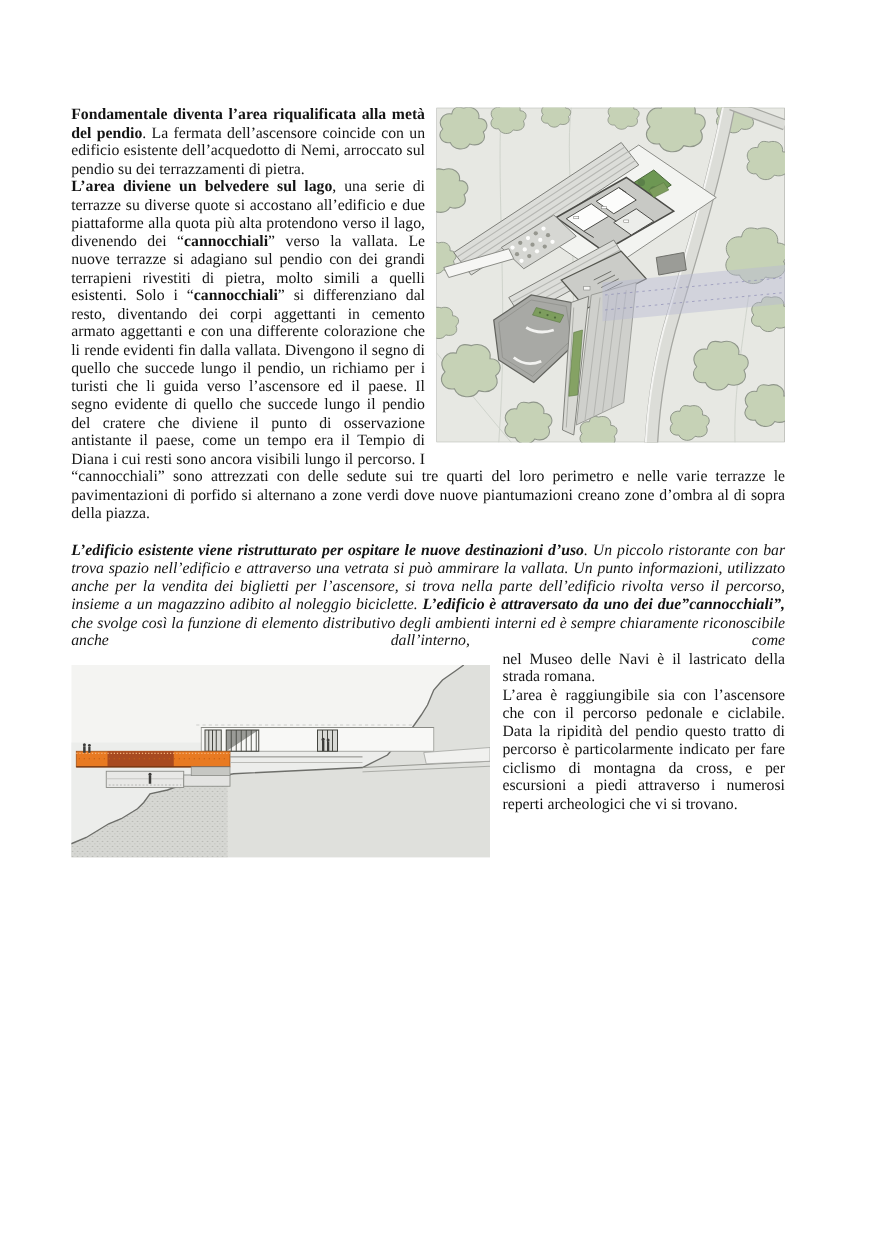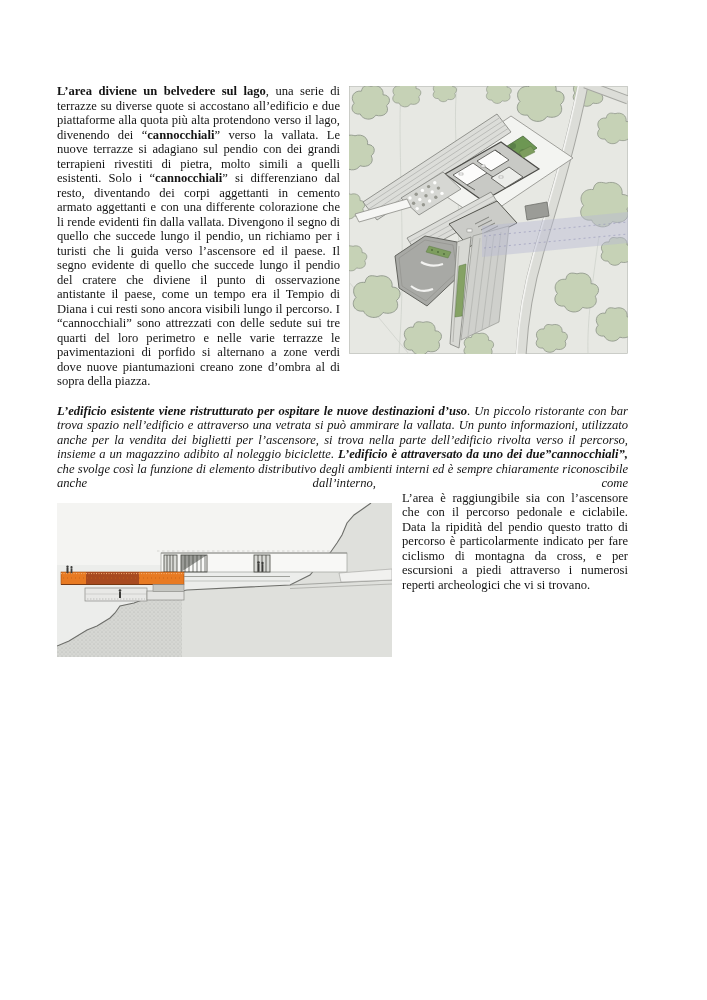--- a/index.html
+++ b/index.html
@@ -131,20 +131,21 @@
             </g>
             <polygon points="170,66 182,60 186,66 174,72" fill="#7d9d5e" stroke="#5d7a45" stroke-width="0.5"></polygon>
             <polygon points="176,120 198,116 200,130 178,134" fill="#9b9c97" stroke="#6f706b" stroke-width="0.8"></polygon>
           </g>
           <g>
             <polygon points="133,140 279,126 279,157 133,171" fill="var(--viewshed-lavender)" opacity="0.45"></polygon>
             <path d="M135,150 L279,136 M135,162 L279,148" stroke="#8d8db4" stroke-width="0.7" stroke-dasharray="2,3" opacity="0.8" fill="none"></path>
           </g>
         </svg>
       </figure>
+      <p><span class="b">Fondamentale diventa l’area riqualificata alla metà del pendio</span><span>. La fermata dell’ascensore coincide con un edificio esistente dell’acquedotto di Nemi, arroccato sul pendio su dei terrazzamenti di pietra.</span></p>
       <p><span class="b">L’area diviene un belvedere sul lago</span><span>, una serie di terrazze su diverse quote si accostano all’edificio e due piattaforme alla quota più alta protendono verso il lago, divenendo dei “</span><span class="b">cannocchiali</span><span>” verso la vallata. Le nuove terrazze si adagiano sul pendio con dei grandi terrapieni rivestiti di pietra, molto simili a quelli esistenti. Solo i “</span><span class="b">cannocchiali</span><span>” si differenziano dal resto, diventando dei corpi aggettanti in cemento armato aggettanti e con una differente colorazione che li rende evidenti fin dalla vallata. Divengono il segno di quello che succede lungo il pendio, un richiamo per i turisti che li guida verso l’ascensore ed il paese. Il segno evidente di quello che succede lungo il pendio del cratere che diviene il punto di osservazione antistante il paese, come un tempo era il Tempio di Diana i cui resti sono ancora visibili lungo il percorso. I “cannocchiali” sono attrezzati con delle sedute sui tre quarti del loro perimetro e nelle varie terrazze le pavimentazioni di porfido si alternano a zone verdi dove nuove piantumazioni creano zone d’ombra al di sopra della piazza.</span></p>
     </section>
 
     <p class="p3"><span class="b">L’edificio esistente viene ristrutturato per ospitare le nuove destinazioni d’uso</span><span>. Un piccolo ristorante con bar trova spazio nell’edificio e attraverso una vetrata si può ammirare la vallata. Un punto informazioni, utilizzato anche per la vendita dei biglietti per l’ascensore, si trova nella parte dell’edificio rivolta verso il percorso, insieme a un magazzino adibito al noleggio biciclette. </span><span class="b">L’edificio è attraversato da uno dei due”cannocchiali”,</span><span> che svolge così la funzione di elemento distributivo degli ambienti interni ed è sempre chiaramente riconoscibile anche dall’interno, come</span></p>
 
     <section class="block">
       <figure class="fig-section">
         <svg viewBox="0 0 335 154" aria-hidden="true">
           <defs>
             <pattern id="stip2" width="4" height="4" patternUnits="userSpaceOnUse">
@@ -200,17 +201,18 @@
               <rect x="13.6" y="65.3" width="1.8" height="4.9"></rect>
             <circle cx="63" cy="87.5" r="1.3"></circle>
               <rect x="62" y="88.8" width="2" height="6.2"></rect>
             <circle cx="201.5" cy="59.5" r="1.3"></circle>
               <rect x="200.6" y="60.8" width="1.9" height="8"></rect>
             <circle cx="205.5" cy="60" r="1.2"></circle>
               <rect x="204.7" y="61.2" width="1.7" height="7.6"></rect>
           </g>
         </svg>
       </figure>
+      <p><span>nel Museo delle Navi è il lastricato della strada romana.</span></p>
       <p><span>L’area è raggiungibile sia con l’ascensore che con il percorso pedonale e ciclabile. Data la ripidità del pendio questo tratto di percorso è particolarmente indicato per fare ciclismo di montagna da cross, e per escursioni a piedi attraverso i numerosi reperti archeologici che vi si trovano.</span></p>
     </section>
 
   </div>
 </div>
 
 </body></html>

